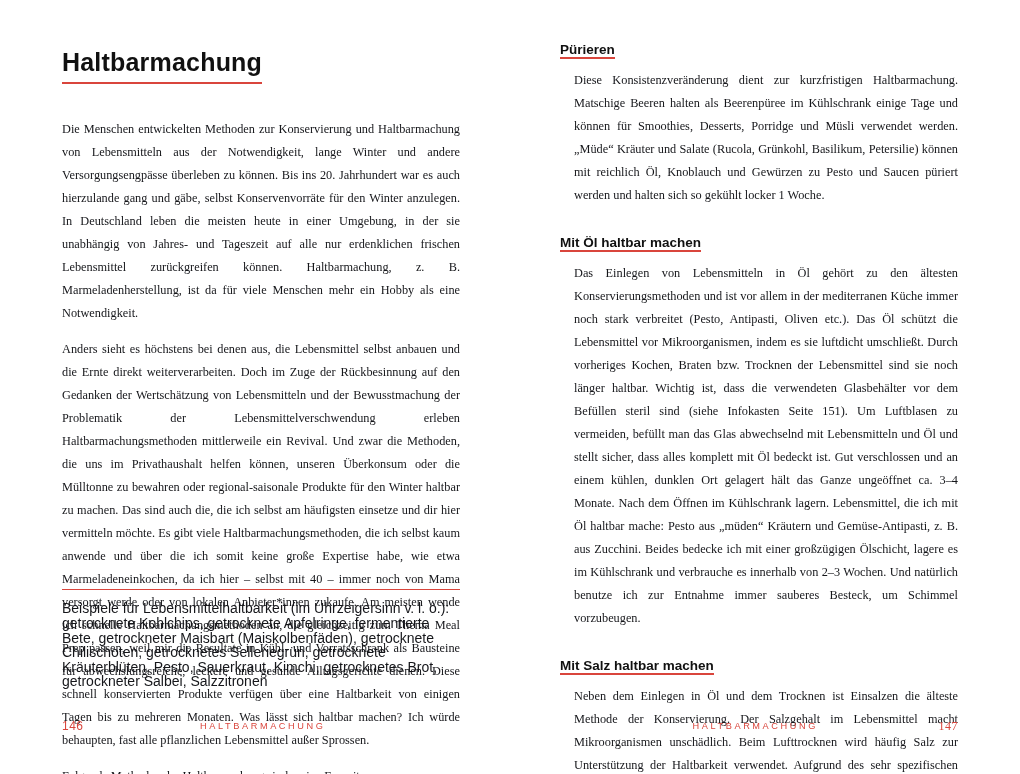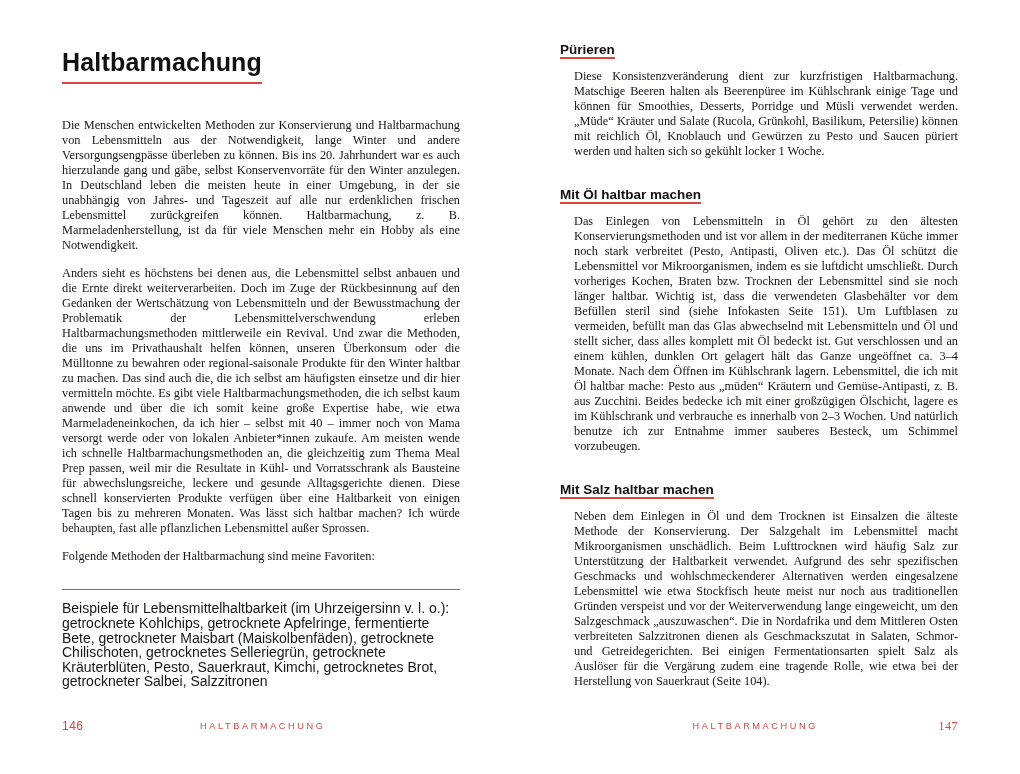--- a/index.html
+++ b/index.html
@@ -47,21 +47,21 @@
     display: inline-block;
     border-bottom: 2px solid #d9453c;
   }
 
   .body-col {
     margin-top: 34px;
   }
   p.body-text {
     font-family: "Liberation Serif", serif;
     font-size: 12.3px;
-    line-height: 15px;
+    line-height: 23px;
     text-align: justify;
     margin: 0 0 13px 0;
     color: #15161a;
     hyphens: auto;
   }
   p.body-text.first {
     margin-bottom: 13px;
   }
 
   

